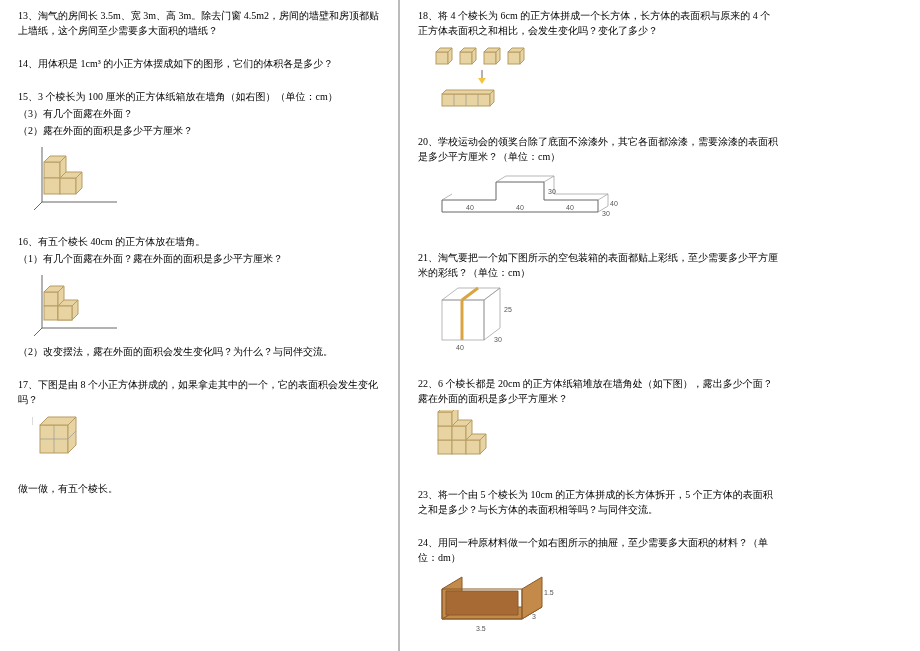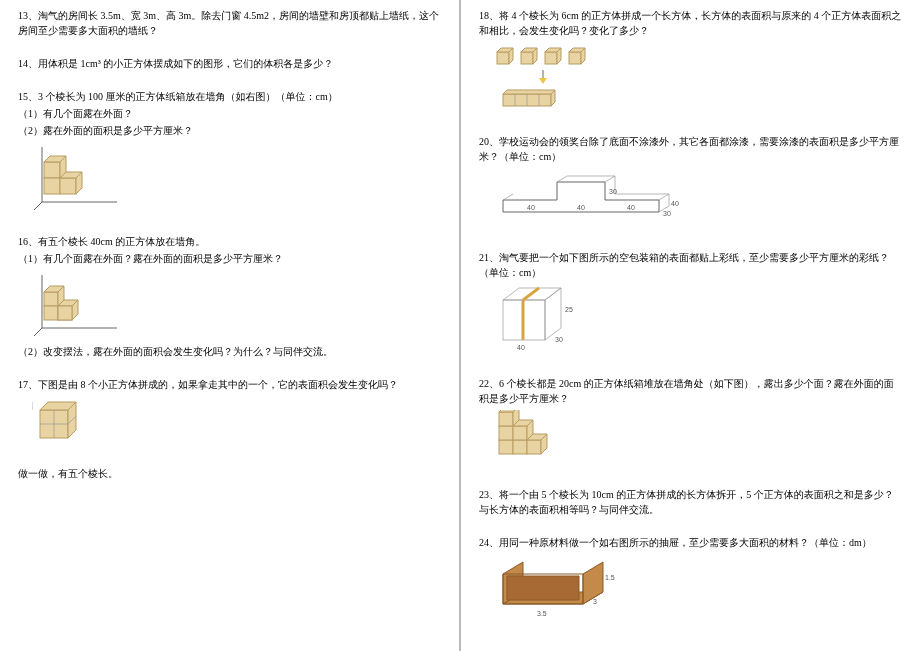--- a/index.html
+++ b/index.html
@@ -13,21 +13,21 @@
     height: 651px;
     overflow: hidden;
     box-sizing: border-box;
   }
   .page {
     display: flex;
     width: 920px;
     height: 651px;
   }
   .col {
-    width: 459px;
+    width: 398px;
     padding: 8px 18px;
     box-sizing: border-box;
   }
   .divider {
     width: 2px;
     background: #bbb;
   }
   .q {
     margin-bottom: 18px;
     line-height: 1.5;
@@ -55,21 +55,21 @@
     <div class="q">
       <p>13、淘气的房间长 3.5m、宽 3m、高 3m。除去门窗 4.5m2，房间的墙壁和房顶都贴上墙纸，这个房间至少需要多大面积的墙纸？</p>
     </div>
 
     <div class="q">
       <p>14、用体积是 1cm³ 的小正方体摆成如下的图形，它们的体积各是多少？</p>
     </div>
 
     <div class="q">
       <p>15、3 个棱长为 100 厘米的正方体纸箱放在墙角（如右图）（单位：cm）</p>
-      <p>（1）有几个面露在外面？</p>
+      <p>（3）有几个面露在外面？</p>
       <p>（2）露在外面的面积是多少平方厘米？</p>
       <div class="fig">
         <svg width="90" height="70">
 
           <line class="line" x1="10" y1="5" x2="10" y2="60"></line>
           <line class="line" x1="10" y1="60" x2="85" y2="60"></line>
           <line class="line" x1="10" y1="60" x2="2" y2="68"></line>
 
           <g>
             <rect class="tan" x="12" y="20" width="16" height="16"></rect>

